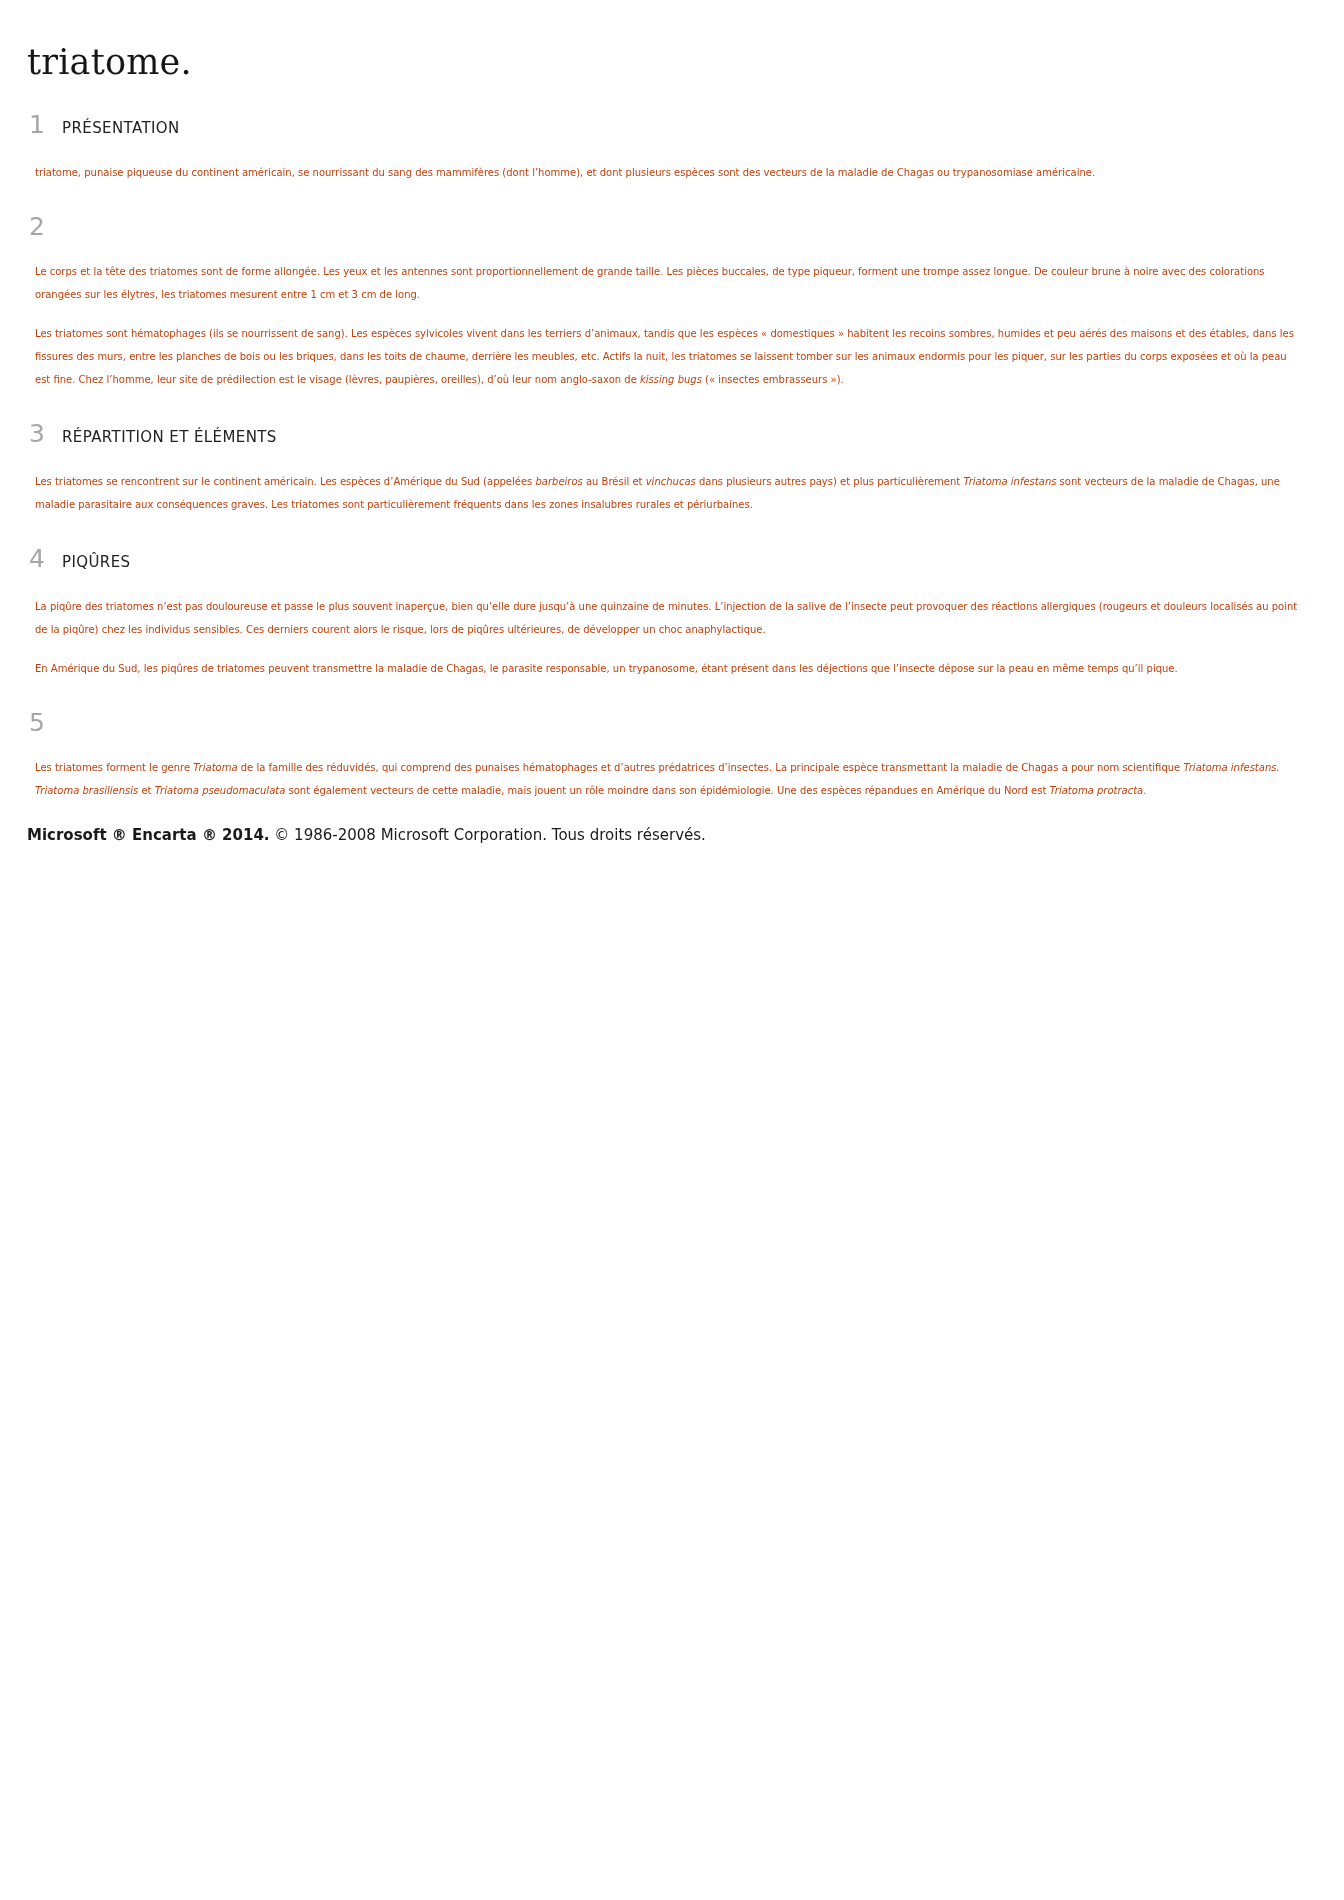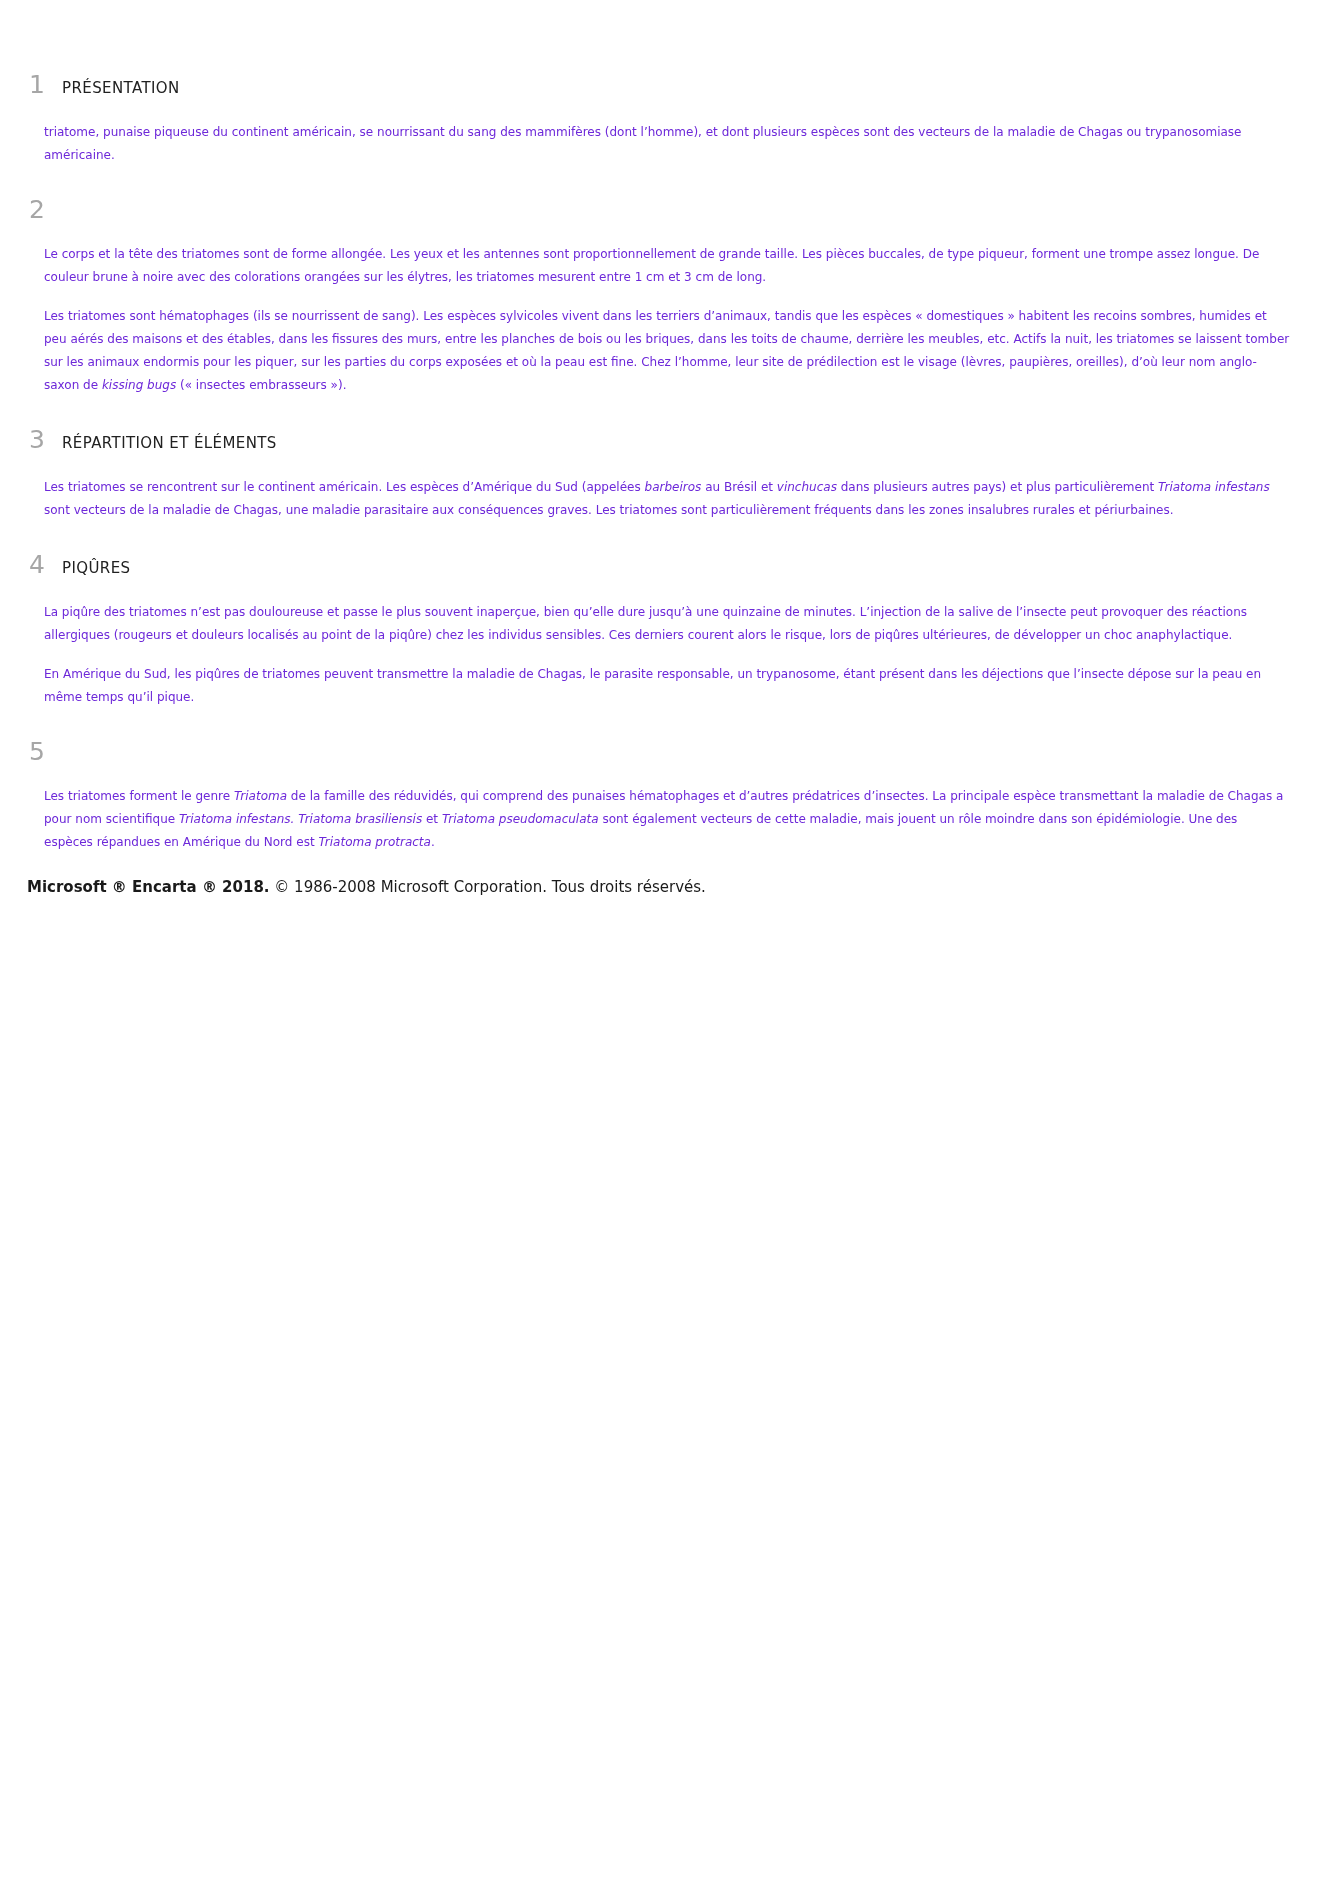--- a/index.html
+++ b/index.html
@@ -42,39 +42,40 @@
     margin-right: 9px;
     margin-left: 2px;
   }
   .sec-title {
     font-size: 15px;
     color: #212121;
     letter-spacing: 0.4px;
     text-transform: none;
   }
   .para {
-    font-size: 12px;
+    font-size: 10px;
     line-height: 23px;
-    margin: 16px 17px;
+    margin: 16px 8px;
     text-align: left;
-    color: #6d28d9;
+    color: #c2410c;
   }
   .i { font-style: italic; }
   .b { font-weight: bold; }
   .footer-line {
     font-size: 15px;
     line-height: 23px;
     margin: 22px 0 0 0;
     color: #1a1a1a;
   }
 </style>
 </head>
 <body>
 
 <div class="page">
+  <h1 class="title">triatome.</h1>
   <div>
   <section>
     <div class="sec-heading">
       <span class="sec-num">1</span>
       <span class="sec-title">PRÉSENTATION</span>
     </div>
   <p class="para"><span>triatome, punaise piqueuse du continent américain, se nourrissant du sang des mammifères (dont l’homme), et dont plusieurs espèces sont des vecteurs de la maladie de Chagas ou trypanosomiase américaine.</span></p>
       </section>
 
   <section>
@@ -102,14 +103,14 @@
         <p class="para"><span>En Amérique du Sud, les piqûres de triatomes peuvent transmettre la maladie de Chagas, le parasite responsable, un trypanosome, étant présent dans les déjections que l’insecte dépose sur la peau en même temps qu’il pique.</span></p>
       </section>
 
   <section>
     <div class="sec-heading">
       <span class="sec-num">5</span>
     </div>
   <p class="para"><span>Les triatomes forment le genre </span><span class="i">Triatoma</span><span> de la famille des réduvidés, qui comprend des punaises hématophages et d’autres prédatrices d’insectes. La principale espèce transmettant la maladie de Chagas a pour nom scientifique </span><span class="i">Triatoma infestans.</span><span> </span><span class="i">Triatoma brasiliensis</span><span> et </span><span class="i">Triatoma pseudomaculata</span><span> sont également vecteurs de cette maladie, mais jouent un rôle moindre dans son épidémiologie. Une des espèces répandues en Amérique du Nord est </span><span class="i">Triatoma protracta</span><span>.</span></p>
       </section>
 </div>
-  <p class="footer-line"><span class="b">Microsoft ® Encarta ® 2018.</span><span> © 1986-2008 Microsoft Corporation. Tous droits réservés.</span></p>
+  <p class="footer-line"><span class="b">Microsoft ® Encarta ® 2014.</span><span> © 1986-2008 Microsoft Corporation. Tous droits réservés.</span></p>
 </div>
 
 </body></html>

